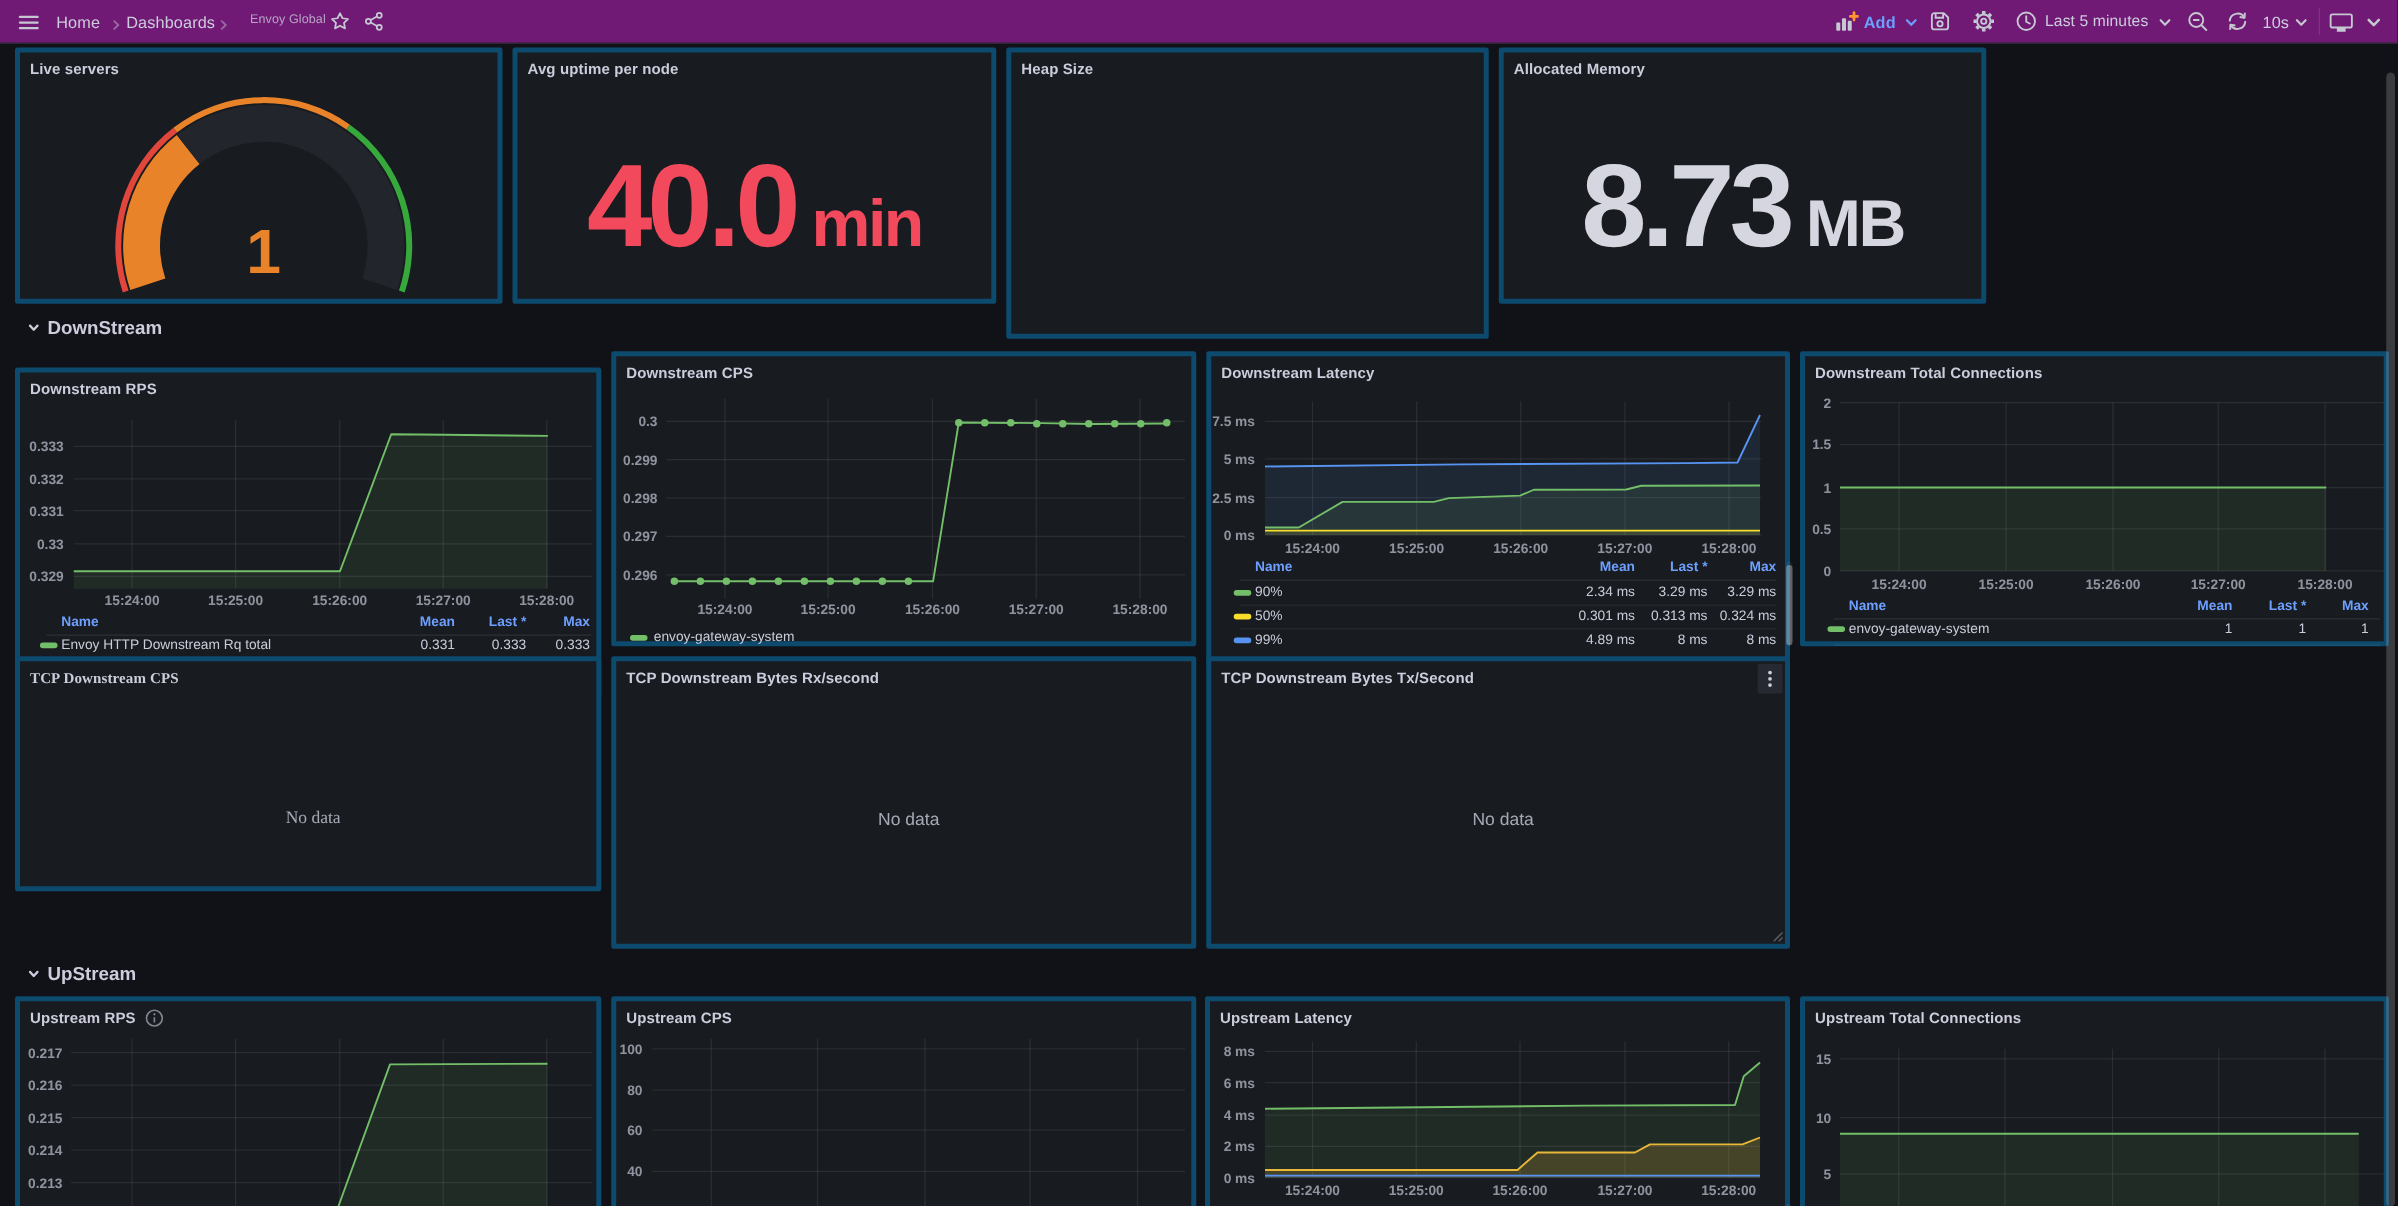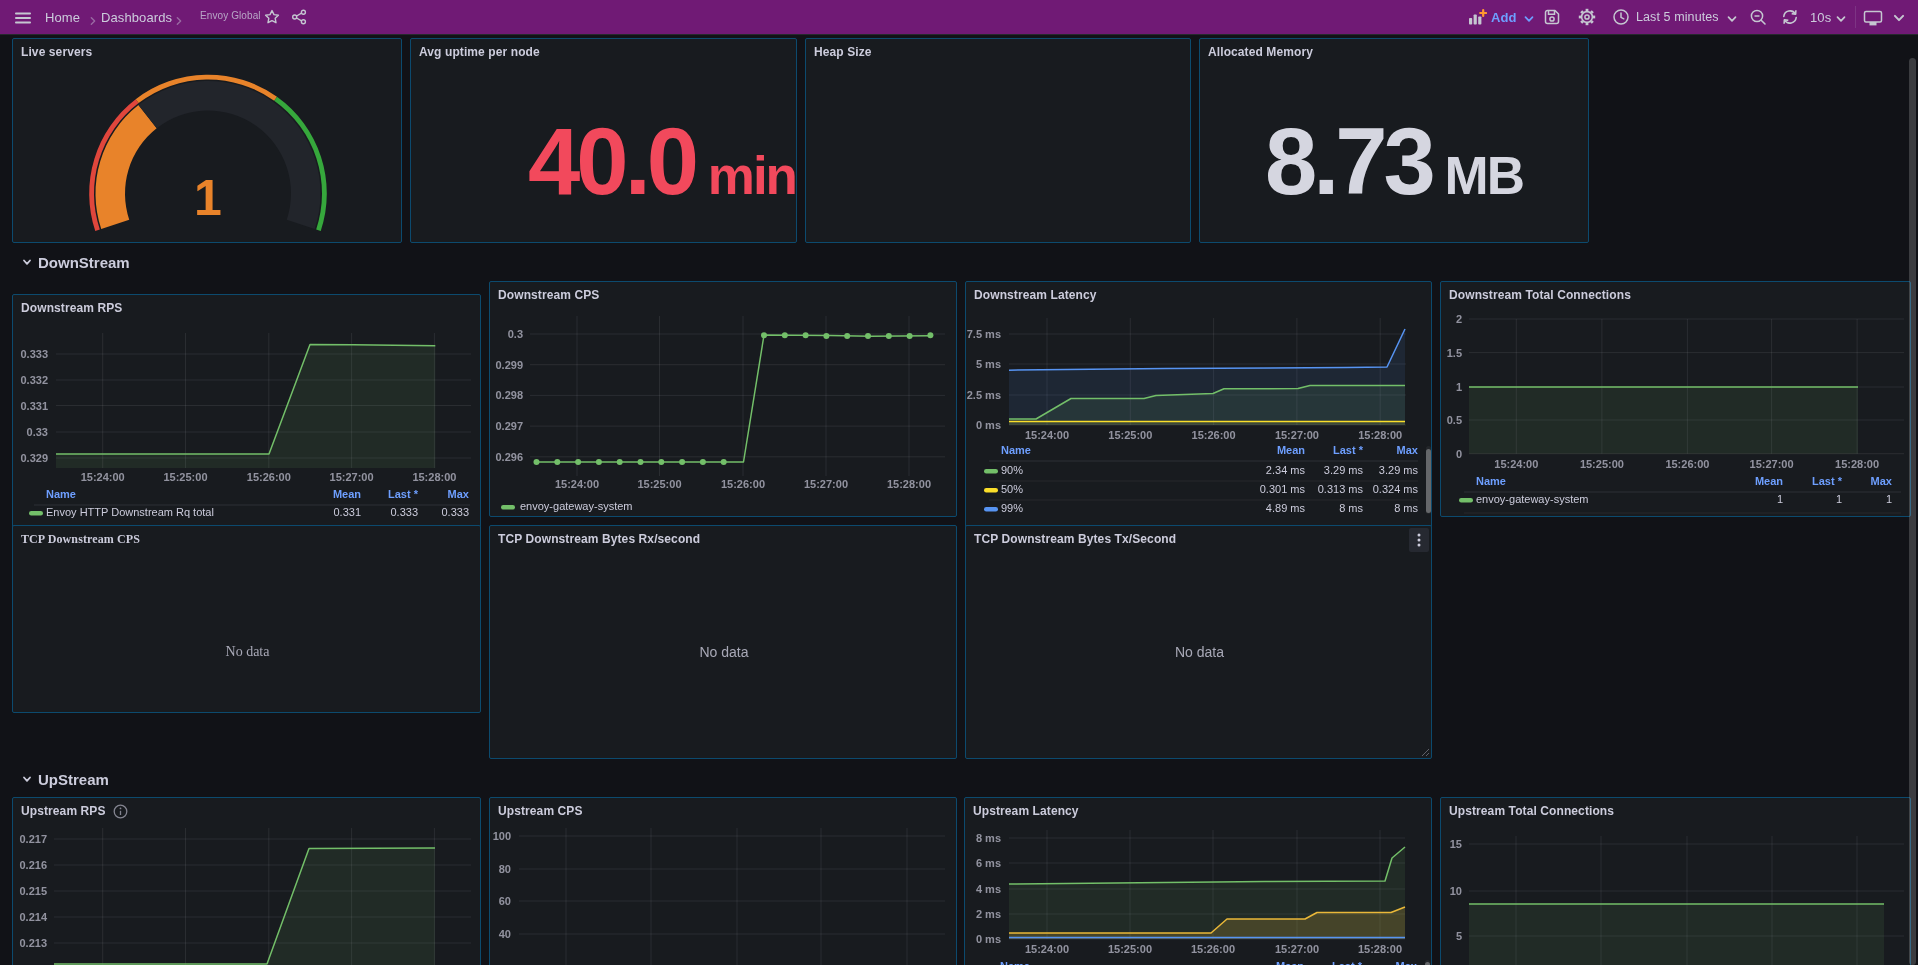--- a/index.html
+++ b/index.html
@@ -1,20 +1,20 @@
 <!DOCTYPE html>
 <html><head><meta charset="utf-8"><style>
 * { margin:0; padding:0; box-sizing:border-box; }
 html,body { width:1918px; height:965px; overflow:hidden; background:#111217;
   font-family:"Liberation Sans", sans-serif; }
 #topbar { position:absolute; left:0; top:0; width:1918px; height:35px; background:#701a75;
   border-bottom:1px solid #26282e; }
 .ti { position:absolute; }
 .crumb { position:absolute; top:10px; font-size:13px; font-weight:normal; letter-spacing:0.1px; }
-.panel { position:absolute; background:#181b1f; border:1px solid #0c4a6e; border-radius:2px; }
+.panel { position:absolute; background:#181b1f; border:4px solid #0c4a6e; border-radius:2px; }
 .ptitle { position:absolute; font-size:12px; font-weight:bold; color:#ccccdc; line-height:20px; letter-spacing:0.1px; }
 .chart { position:absolute; left:0; top:0; }
 .ax { font-size:11px; font-weight:bold; fill:rgba(204,204,220,0.68); font-family:"Liberation Sans",sans-serif; }
 .lgh { font-size:11px; font-weight:bold; fill:#6e9fff; font-family:"Liberation Sans",sans-serif; }
 .lg { font-size:11px; fill:#ccccdc; font-family:"Liberation Sans",sans-serif; }
 .section { position:absolute; left:20px; height:22px; font-size:15px; font-weight:bold; color:#ccccdc;
   display:flex; align-items:center; }
 .statv { position:absolute; left:0; right:0; top:69px; text-align:center; }
 .statv .num { font-size:94px; font-weight:bold; letter-spacing:-4px; }
 .statv .unit { font-size:53px; font-weight:bold; letter-spacing:-2px; }
@@ -115,23 +115,23 @@
       <path d="M82.27 192.00 A118.8 118.8 0 0 1 122.68 60.25 L125.60 64.06 A114 114 0 0 0 86.83 190.48 Z" fill="#e0463c"></path>
       <path d="M122.68 60.25 A118.8 118.8 0 0 1 263.99 57.78 L261.20 61.69 A114 114 0 0 0 125.60 64.06 Z" fill="#e8832a"></path>
       <path d="M263.99 57.78 A118.8 118.8 0 0 1 307.73 192.00 L303.17 190.48 A114 114 0 0 0 261.20 61.69 Z" fill="#36a83c"></path>
       <path d="M88.25 190.01 A112.5 112.5 0 0 1 125.43 66.09 L143.67 89.27 A83 83 0 0 0 116.24 180.70 Z" fill="#e8832a"></path>
       <path d="M125.43 66.09 A112.5 112.5 0 0 1 301.75 190.01 L273.76 180.70 A83 83 0 0 0 143.67 89.27 Z" fill="#22252b"></path>
       <text x="195.0" y="176" text-anchor="middle" font-size="50" font-weight="bold" fill="#e8832a">1</text>
     </svg>
   </div>
 <div class="panel" style="left:410px;top:38px;width:387px;height:205px;">
     <div class="ptitle" style="left:8px;top:3px;">Avg uptime per node</div>
-    <div class="statv" style="color:#f2495c;text-align:right;"><span class="num">40.0</span><span class="unit">&nbsp;min</span></div>
-  </div>
-<div class="panel" style="left:805px;top:38px;width:386px;height:205px;">
+    <div class="statv" style="color:#f2495c;"><span class="num">40.0</span><span class="unit">&nbsp;min</span></div>
+  </div>
+<div class="panel" style="left:805px;top:38px;width:386px;height:233px;">
     <div class="ptitle" style="left:8px;top:3px;">Heap Size</div>
   </div>
 <div class="panel" style="left:1199px;top:38px;width:390px;height:205px;">
     <div class="ptitle" style="left:8px;top:3px;">Allocated Memory</div>
     <div class="statv" style="color:#d5d6e0;"><span class="num">8.73</span><span class="unit">&nbsp;MB</span></div>
   </div>
 <div class="section" style="top:251px;"><svg width="14" height="14" viewBox="0 0 14 14" style="margin-right:4px;">
       <path d="M4 5.5 L7 8.8 L10 5.5" fill="none" stroke="#ccccdc" stroke-width="1.8" stroke-linecap="round" stroke-linejoin="round"></path>
     </svg>DownStream</div>
 <div class="section" style="top:768px;"><svg width="14" height="14" viewBox="0 0 14 14" style="margin-right:4px;">

